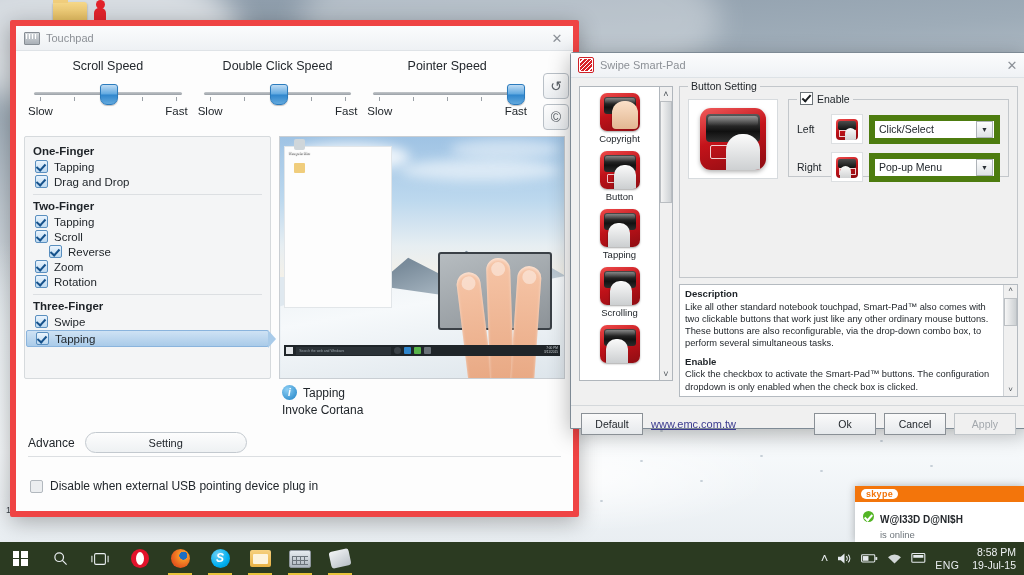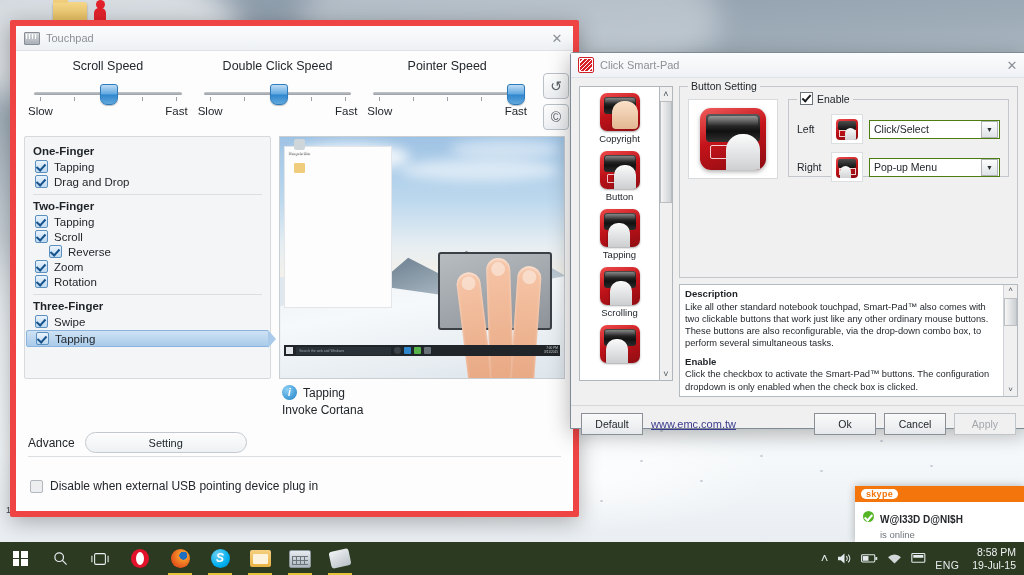--- a/index.html
+++ b/index.html
@@ -188,21 +188,21 @@
   .mini-pad{width:30px;height:28px;border:1px solid #dcdfe1;background:#fff;
     display:flex;align-items:center;justify-content:center;flex:0 0 auto;}
   .mini-ico{width:22px;height:21px;border-radius:4px;position:relative;
     background:linear-gradient(160deg,#ef4b4b,#bd1118 50%,#880b11);overflow:hidden;}
   .mini-ico .screen{position:absolute;left:2px;top:2px;right:2px;height:9px;border-radius:2px;
     background:linear-gradient(180deg,#4d4d4d,#101010);}
   .mini-ico .bar{position:absolute;left:3px;bottom:3px;width:15px;height:5px;
     border:1px solid rgba(255,255,255,.8);}
   .mini-ico .hand{position:absolute;right:2px;bottom:-2px;width:11px;height:14px;
     background:linear-gradient(180deg,#fafafa,#c9cccd);border-radius:6px 6px 2px 2px;}
-  .combo{flex:1;height:17px;border:1px solid #4d7c0f;background:#fff;display:flex;
+  .combo{flex:1;height:17px;border:6px solid #4d7c0f;background:#fff;display:flex;
     align-items:center;padding-left:4px;font-size:10.5px;color:#22272c;min-width:0;}
   .combo .txt{flex:1;overflow:hidden;white-space:nowrap;}
   .combo .arw{width:15px;height:15px;margin-right:1px;border:1px solid #aeb3b8;
     background:linear-gradient(180deg,#fdfdfd,#dfe3e6);display:flex;align-items:center;
     justify-content:center;font-size:7px;color:#2b3035;}
   .desc{flex:1;border:1px solid #b4bac0;background:#fff;position:relative;overflow:hidden;
     padding:3px 16px 3px 5px;font-size:9.3px;color:#1d2227;line-height:1.32;}
   .desc b{font-size:9.6px;}
   .desc .fade{color:#8e949a;}
   .desc-sb{position:absolute;right:0;top:0;bottom:0;width:13px;background:#f0f0f0;
@@ -437,21 +437,21 @@
   <div class="hr2" style="position:absolute;left:0;right:0;bottom:48px;"></div>
   <div class="last-row" style="position:absolute;left:0;right:0;bottom:18px;">
     <span class="cbx off"></span>
     <span>Disable when external USB pointing device plug in</span>
   </div>
 </div>
 
 <div class="win" id="elan-window">
   <div class="elan-tb">
     <span class="elan-logo"></span>
-    <span class="tb-title">Click Smart-Pad</span>
+    <span class="tb-title">Swipe Smart-Pad</span>
     <span class="tb-close">✕</span>
   </div>
 
   <div class="elan-body">
     <div class="nav-col">
       <div class="nav-item">
         <div class="nav-ico">
           <span class="screen"></span>
             <span class="hand" style="right:2px;bottom:2px;width:26px;height:28px;background:linear-gradient(180deg,#fbe0c8,#e2b792);border-radius:12px 12px 4px 4px;"></span>
         </div>

